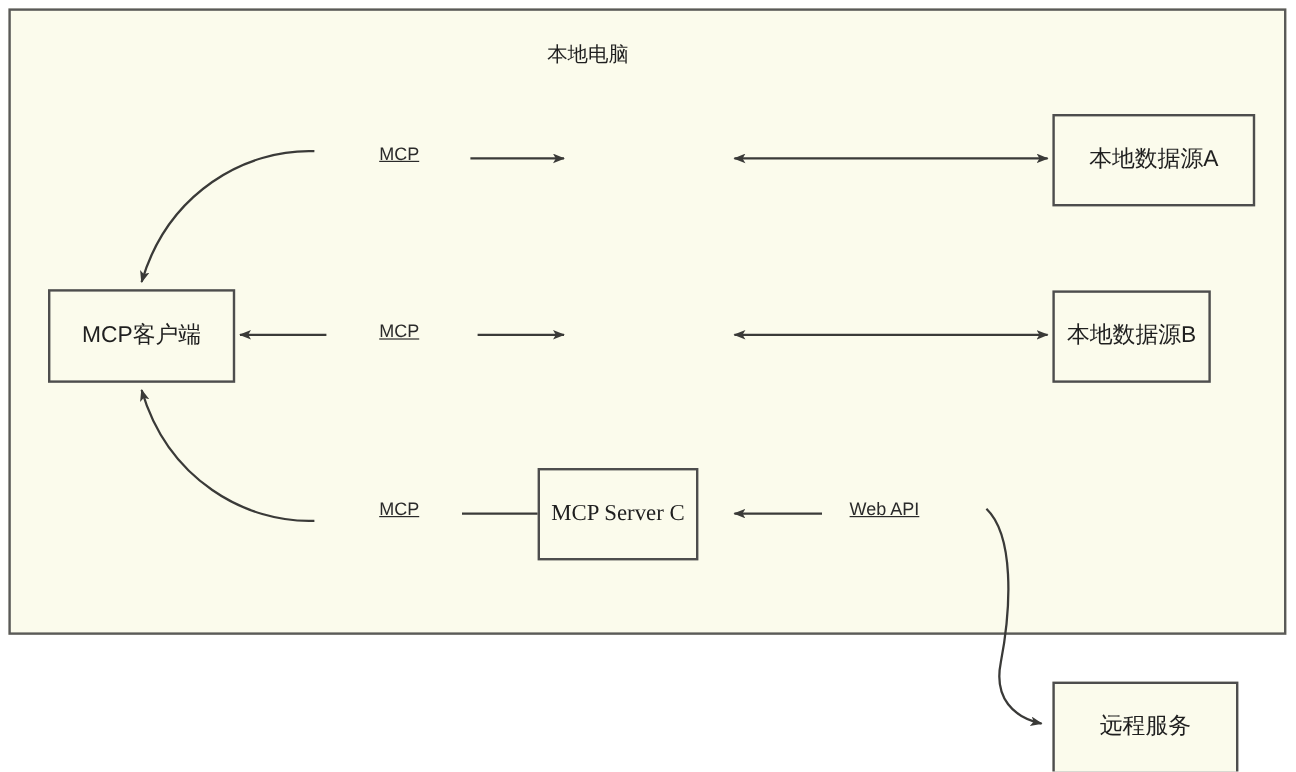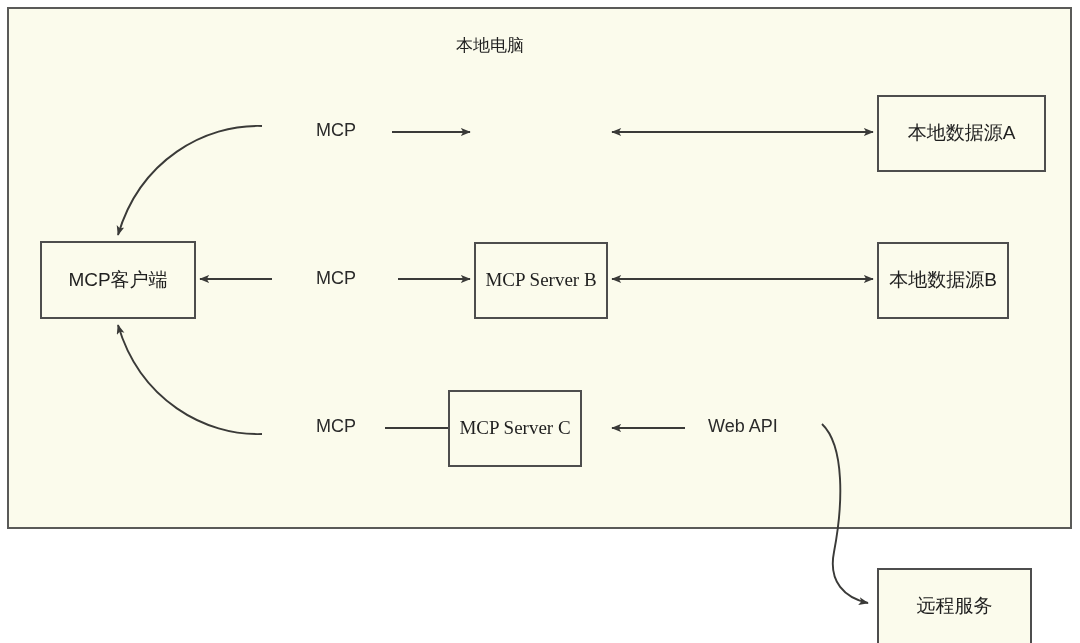--- a/index.html
+++ b/index.html
@@ -46,23 +46,24 @@
     font-family: "Liberation Serif", serif;
     font-size: 19px;
   }
   .label-cjk {
     font-family: "Liberation Sans", "DejaVu Sans", sans-serif;
     font-size: 19px;
   }
   .edge-label {
     position: absolute;
     font-family: "Liberation Sans", sans-serif;
-    font-size: 18px;
+    font-size: 15px;
     color: #2a2a2a;
     white-space: nowrap;
+    text-decoration: underline;
   }
   .container-title {
     position: absolute;
     font-family: "Liberation Sans", "DejaVu Sans", sans-serif;
     font-size: 17px;
     color: #1f1f1f;
     white-space: nowrap;
   }
   .outer-container {
     position: absolute;
@@ -112,23 +113,20 @@
 
       <path d="M822,424 C845,446 843,505 834,552 C828,582 845,598 868,603" marker-end="url(#arrowEnd)"></path>
     </g>
   </svg>
 
   <div class="node-box" style="left:40px; top:241px; width:156px; height:78px;">
     <span class="node-label label-cjk">MCP客户端</span>
   </div>
 
 
-  <div class="node-box" style="left:474px; top:242px; width:134px; height:77px;">
-    <span class="node-label label-serif">MCP Server B</span>
-  </div>
 
   <div class="node-box" style="left:448px; top:390px; width:134px; height:77px;">
     <span class="node-label label-serif">MCP Server C</span>
   </div>
 
   <div class="node-box" style="left:877px; top:95px; width:169px; height:77px;">
     <span class="node-label label-cjk">本地数据源A</span>
   </div>
 
   <div class="node-box" style="left:877px; top:242px; width:132px; height:77px;">

